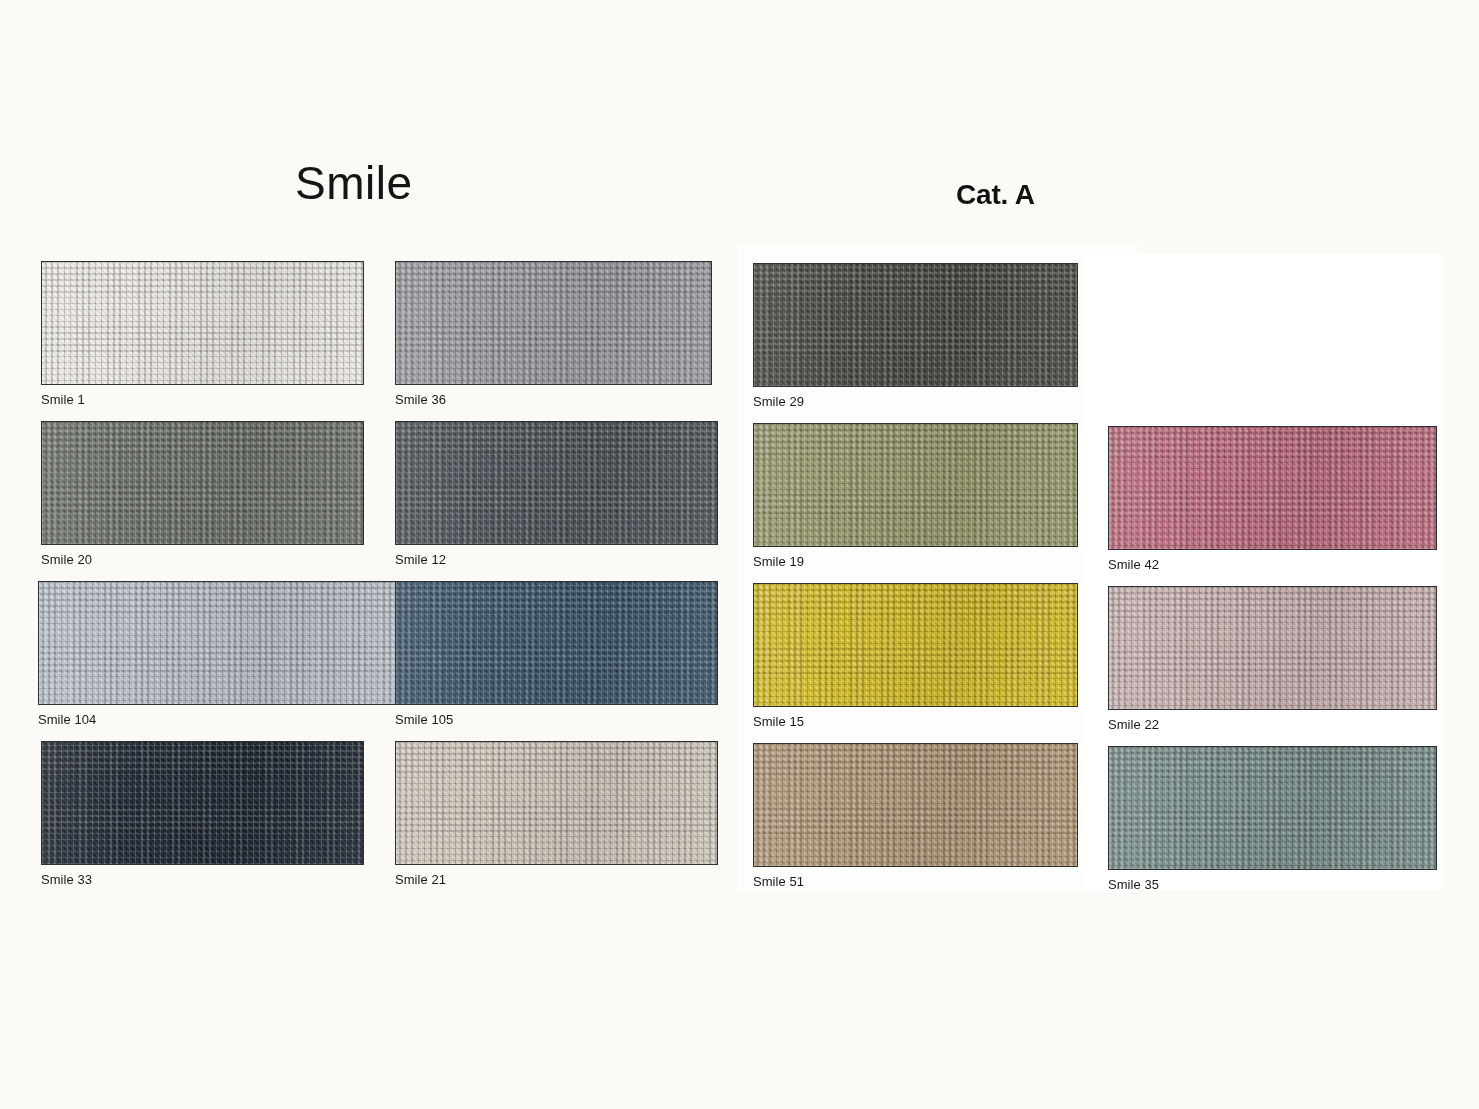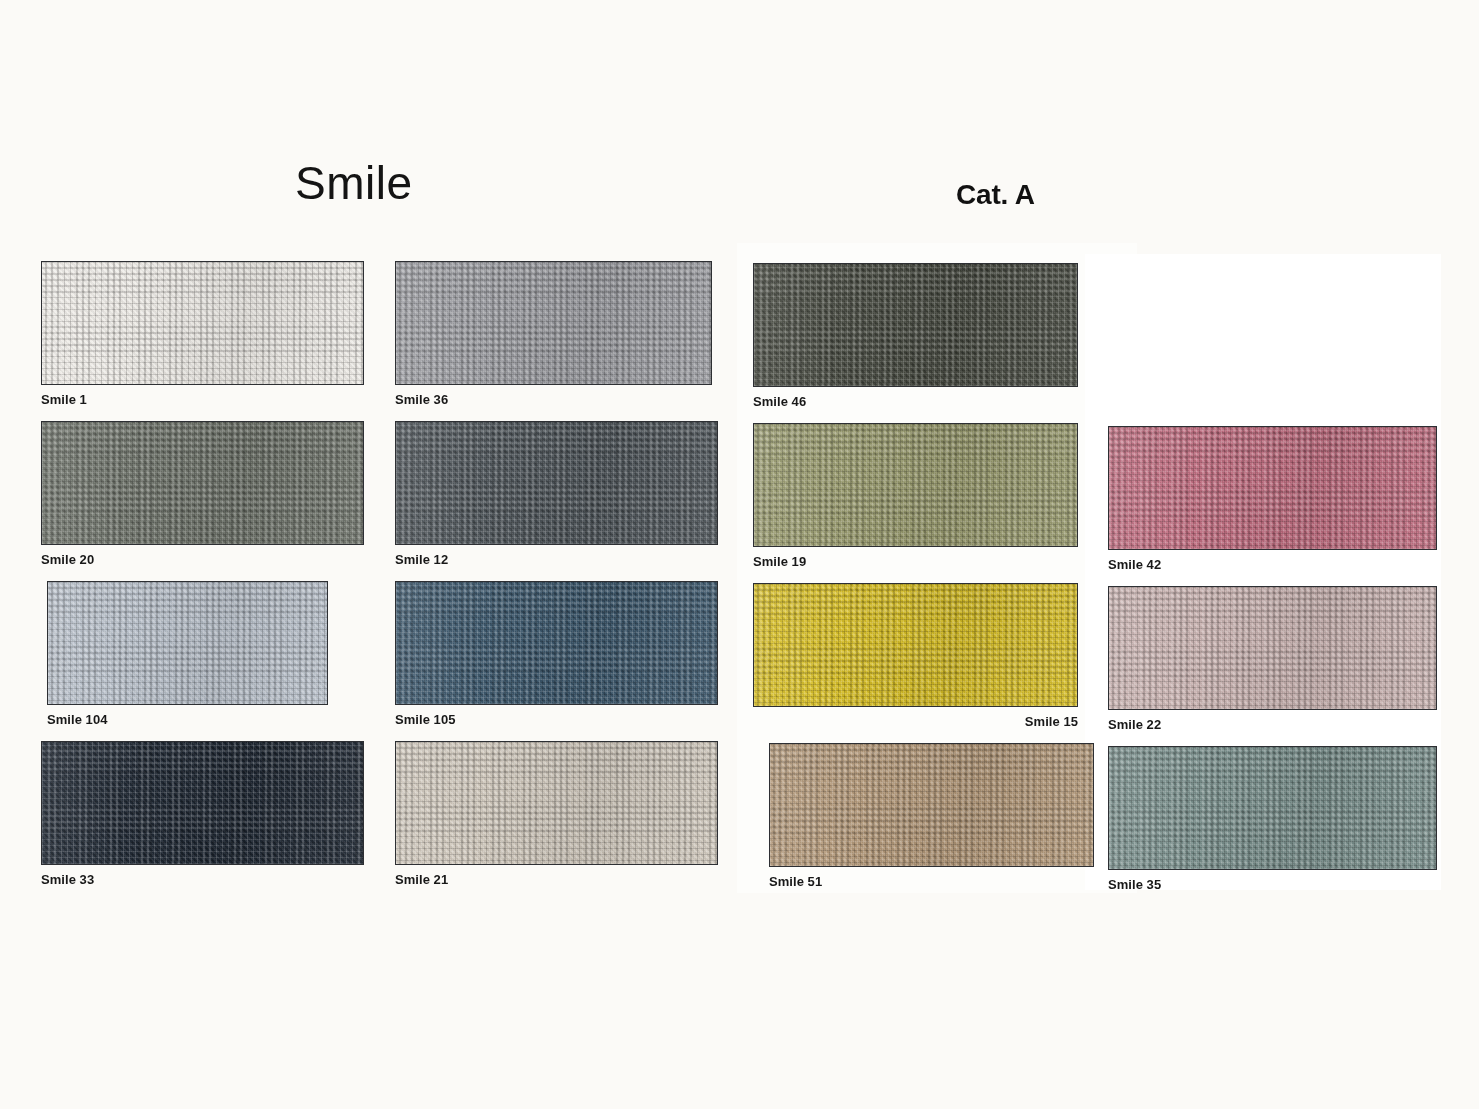--- a/index.html
+++ b/index.html
@@ -122,21 +122,21 @@
     background: linear-gradient(100deg,
       rgba(255,255,255,0.10) 0%,
       rgba(255,255,255,0.02) 28%,
       rgba(0,0,0,0.05) 62%,
       rgba(255,255,255,0.06) 100%);
     pointer-events: none;
   }
   .swatch-label {
     margin-top: 8px;
     font-size: 13px;
-    font-weight: 700;
+    font-weight: 400;
     color: #181818;
     line-height: 1;
     letter-spacing: 0.05px;
     white-space: nowrap;
   }
 </style>
 </head>
 <body style="background: rgb(251, 250, 247);">
 
 <div id="white-panel-a"></div>
@@ -160,21 +160,21 @@
         <div class="weave"></div>
         <div class="sheen"></div>
       </div>
       <div class="swatch-label">Smile 36</div>
     </div>
     <div class="swatch-cell" style="left: 753px; top: 263px; width: 325px;">
       <div class="swatch-chip" style="background-color: rgb(71, 74, 65); height: 124px;">
         <div class="weave"></div>
         <div class="sheen"></div>
       </div>
-      <div class="swatch-label">Smile 46</div>
+      <div class="swatch-label">Smile 29</div>
     </div>
     <div class="swatch-cell" style="left: 41px; top: 421px; width: 323px;">
       <div class="swatch-chip" style="background-color: rgb(109, 114, 105); height: 124px;">
         <div class="weave"></div>
         <div class="sheen"></div>
       </div>
       <div class="swatch-label">Smile 20</div>
     </div>
     <div class="swatch-cell" style="left: 395px; top: 421px; width: 323px;">
       <div class="swatch-chip" style="background-color: rgb(77, 84, 89); height: 124px;">
@@ -190,35 +190,35 @@
       </div>
       <div class="swatch-label">Smile 19</div>
     </div>
     <div class="swatch-cell" style="left: 1108px; top: 426px; width: 329px;">
       <div class="swatch-chip" style="background-color: rgb(191, 107, 126); height: 124px;">
         <div class="weave"></div>
         <div class="sheen"></div>
       </div>
       <div class="swatch-label">Smile 42</div>
     </div>
-    <div class="swatch-cell" style="left: 47px; top: 581px; width: 281px;">
+    <div class="swatch-cell" style="left: 38px; top: 581px; width: 369px;">
       <div class="swatch-chip" style="background-color: rgb(184, 192, 202); height: 124px;">
         <div class="weave"></div>
         <div class="sheen"></div>
       </div>
       <div class="swatch-label">Smile 104</div>
     </div>
     <div class="swatch-cell" style="left: 395px; top: 581px; width: 323px;">
       <div class="swatch-chip" style="background-color: rgb(58, 86, 107); height: 124px;">
         <div class="weave"></div>
         <div class="sheen"></div>
       </div>
       <div class="swatch-label">Smile 105</div>
     </div>
-    <div class="swatch-cell" style="left: 753px; top: 583px; width: 325px; text-align: right;">
+    <div class="swatch-cell" style="left: 753px; top: 583px; width: 325px;">
       <div class="swatch-chip" style="background-color: rgb(214, 189, 35); height: 124px;">
         <div class="weave"></div>
         <div class="sheen"></div>
       </div>
       <div class="swatch-label">Smile 15</div>
     </div>
     <div class="swatch-cell" style="left: 1108px; top: 586px; width: 329px;">
       <div class="swatch-chip" style="background-color: rgb(201, 178, 176); height: 124px;">
         <div class="weave"></div>
         <div class="sheen"></div>
@@ -232,21 +232,21 @@
       </div>
       <div class="swatch-label">Smile 33</div>
     </div>
     <div class="swatch-cell" style="left: 395px; top: 741px; width: 323px;">
       <div class="swatch-chip" style="background-color: rgb(207, 199, 187); height: 124px;">
         <div class="weave"></div>
         <div class="sheen"></div>
       </div>
       <div class="swatch-label">Smile 21</div>
     </div>
-    <div class="swatch-cell" style="left: 753px; top: 743px; width: 325px; margin-left: 16px;">
+    <div class="swatch-cell" style="left: 753px; top: 743px; width: 325px;">
       <div class="swatch-chip" style="background-color: rgb(179, 152, 120); height: 124px;">
         <div class="weave"></div>
         <div class="sheen"></div>
       </div>
       <div class="swatch-label">Smile 51</div>
     </div>
     <div class="swatch-cell" style="left: 1108px; top: 746px; width: 329px;">
       <div class="swatch-chip" style="background-color: rgb(120, 142, 139); height: 124px;">
         <div class="weave"></div>
         <div class="sheen"></div>

